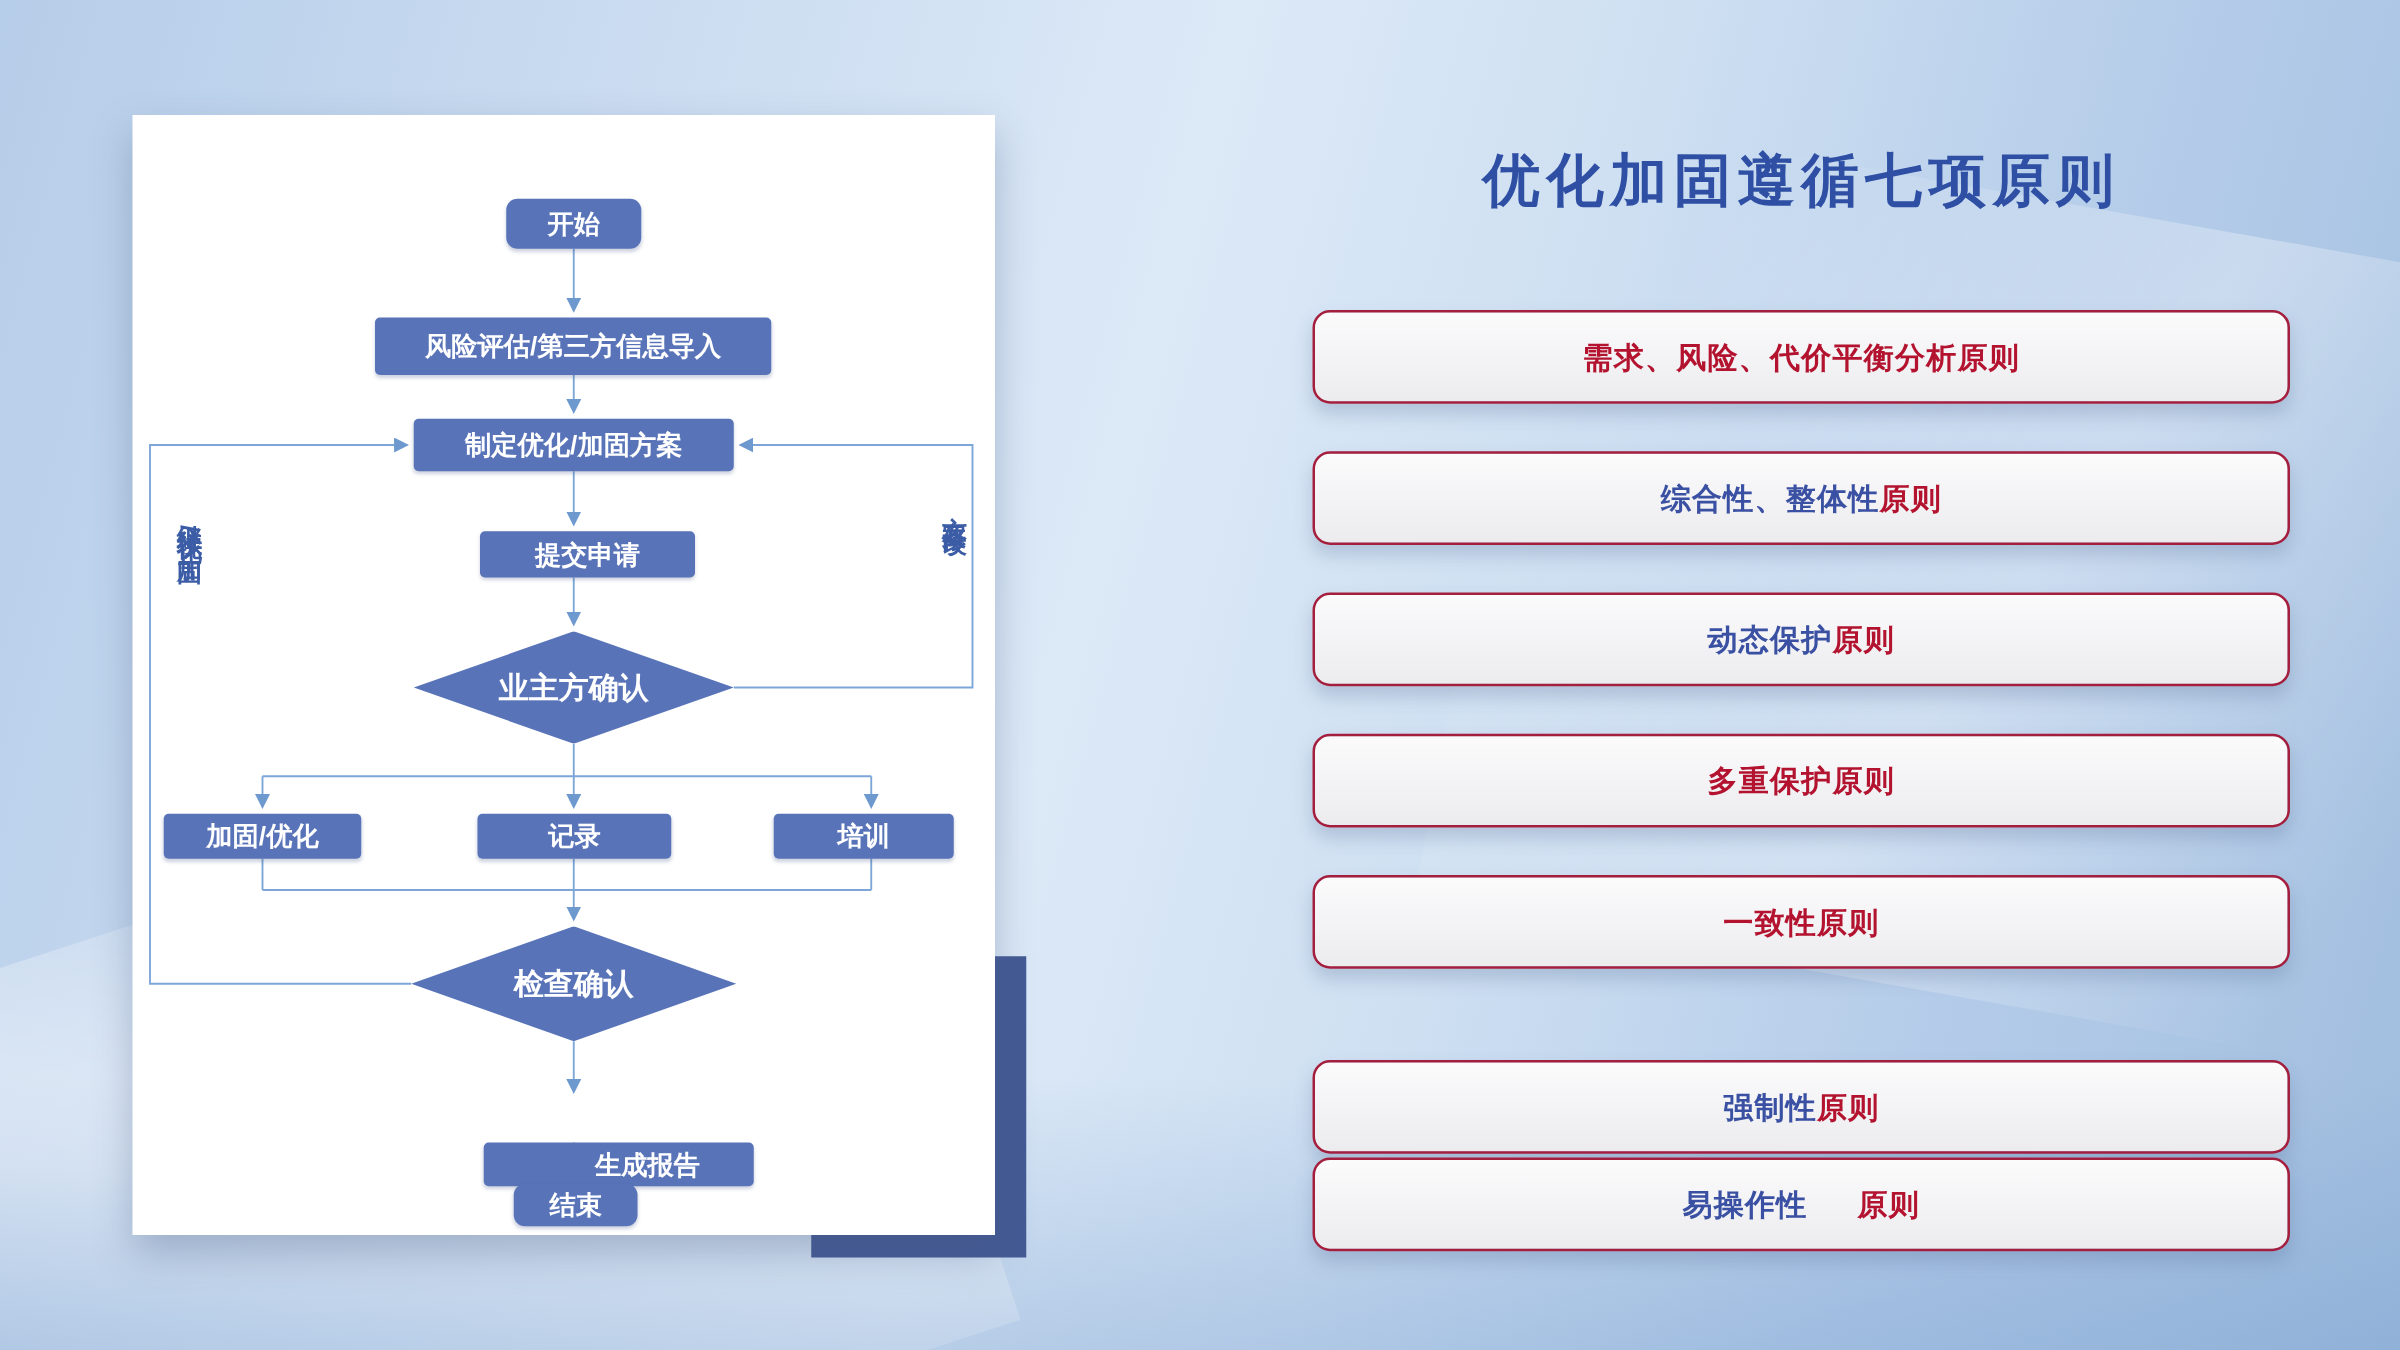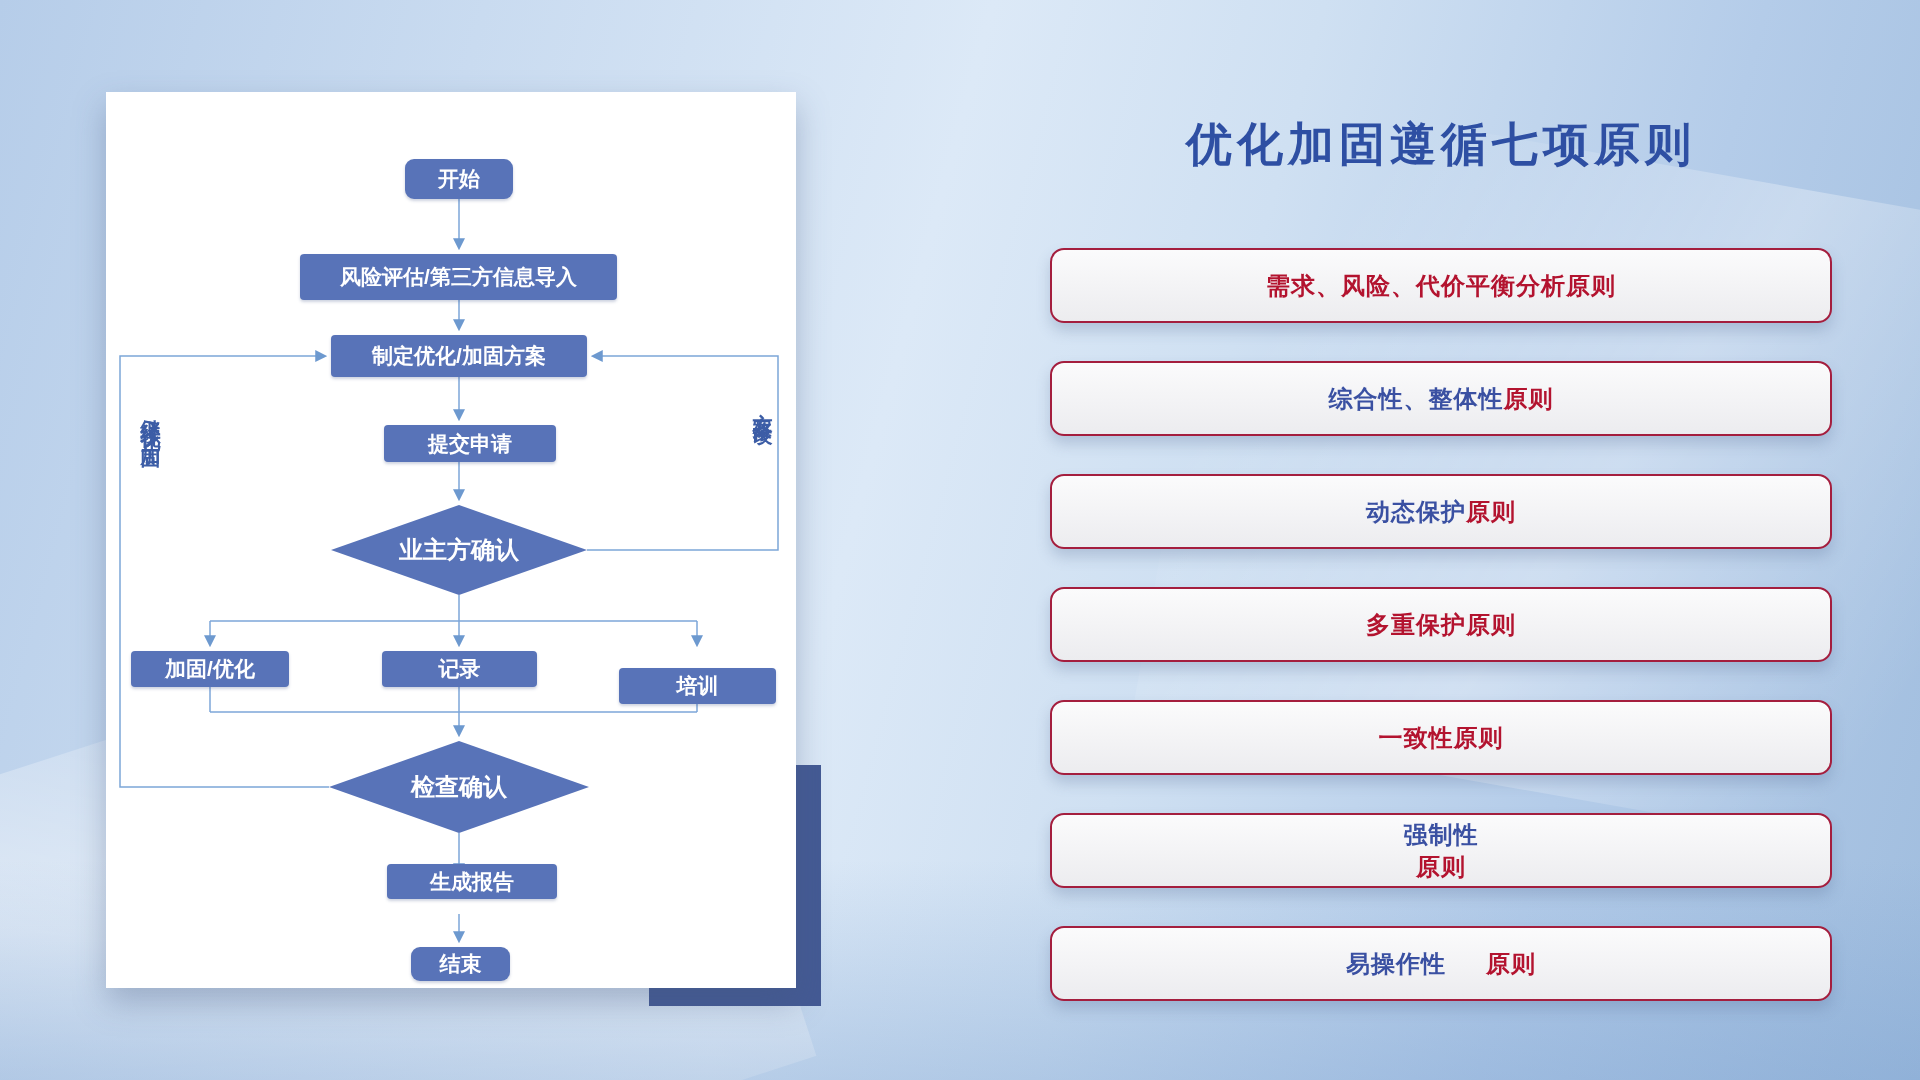--- a/index.html
+++ b/index.html
@@ -28,22 +28,22 @@
 
   .node { position:absolute; background:#5873b8; color:#ffffff; font-weight:bold;
     display:flex; align-items:center; justify-content:center;
     border-radius:4px; font-size:21px; white-space:nowrap; box-shadow:0 2px 3px rgba(60,80,130,.25); }
   .n-start   { left:299px; top:67px;  width:108px; height:40px; border-radius:9px; }
   .n-risk    { left:194px; top:162px; width:317px; height:46px; }
   .n-plan    { left:225px; top:243px; width:256px; height:42px; }
   .n-submit  { left:278px; top:333px; width:172px; height:37px; }
   .n-harden  { left:25px;  top:559px; width:158px; height:36px; }
   .n-record  { left:276px; top:559px; width:155px; height:36px; }
-  .n-training{ left:513px; top:576px; width:157px; height:36px; }
-  .n-report  { left:281px; top:772px; width:170px; height:35px; }
+  .n-training{ left:513px; top:559px; width:144px; height:36px; }
+  .n-report  { left:281px; top:822px; width:170px; height:35px;padding-left:46px; }
   .n-end     { left:305px; top:855px; width:99px;  height:34px; border-radius:9px; }
 
   .diamond { position:absolute; background:#5873b8; color:#ffffff; font-weight:bold;
     display:flex; align-items:center; justify-content:center; font-size:24px;
     clip-path:polygon(50% 0, 100% 50%, 50% 100%, 0 50%); }
   .d-owner { left:225px; top:413px; width:256px; height:90px; }
   .d-check { left:223px; top:649px; width:260px; height:92px; }
 
   .vlabel { position:absolute; writing-mode:vertical-rl; font-weight:bold;
     color:#3c5da6; font-size:20px; letter-spacing:4px; white-space:nowrap; }
@@ -132,21 +132,21 @@
         <div class="p-box" style="top: 474px;">
           <span style="color: rgb(58, 80, 162);">动态保护</span>
           <span style="color: rgb(179, 19, 47);">原则</span>
         </div>
         <div class="p-box" style="top: 587px;">
           <span style="color: rgb(179, 19, 47);">多重保护原则</span>
         </div>
         <div class="p-box" style="top: 700px;">
           <span style="color: rgb(179, 19, 47);">一致性原则</span>
         </div>
-        <div class="p-box" style="top: 813px; flex-direction: column;">
+        <div class="p-box" style="top: 848px;">
           <span style="color: rgb(58, 80, 162);">强制性</span>
           <span style="color: rgb(179, 19, 47);">原则</span>
         </div>
         <div class="p-box" style="top: 926px; gap: 40px;">
           <span style="color: rgb(58, 80, 162);">易操作性</span>
           <span style="color: rgb(179, 19, 47);">原则</span>
         </div>
       </div>
   </div>
 </div>

